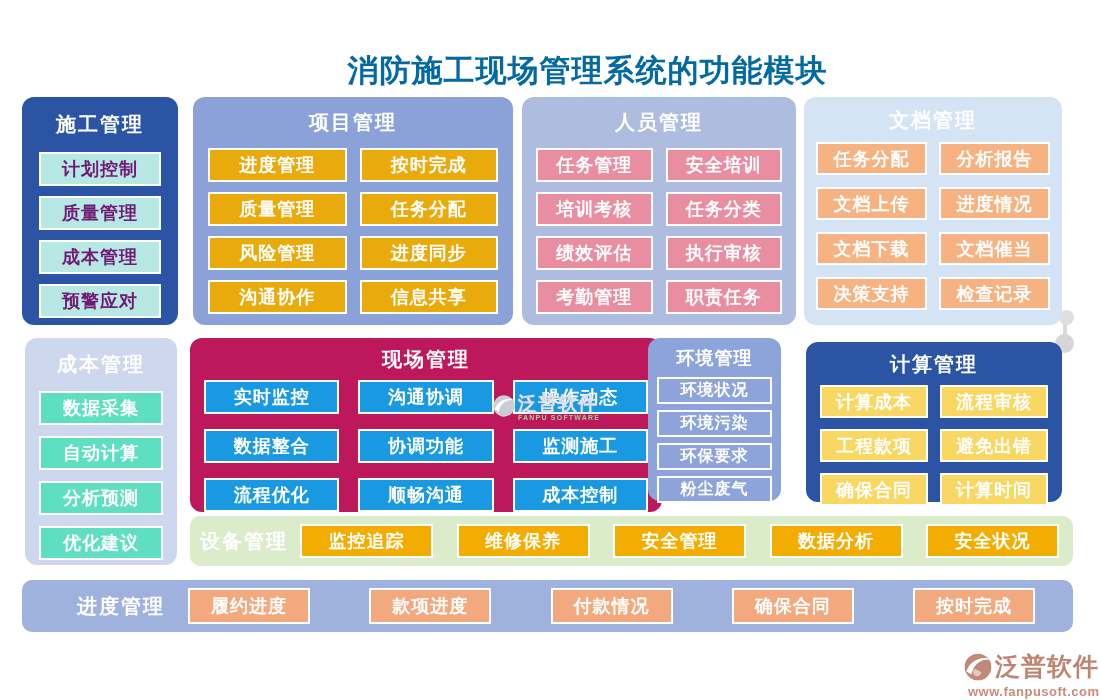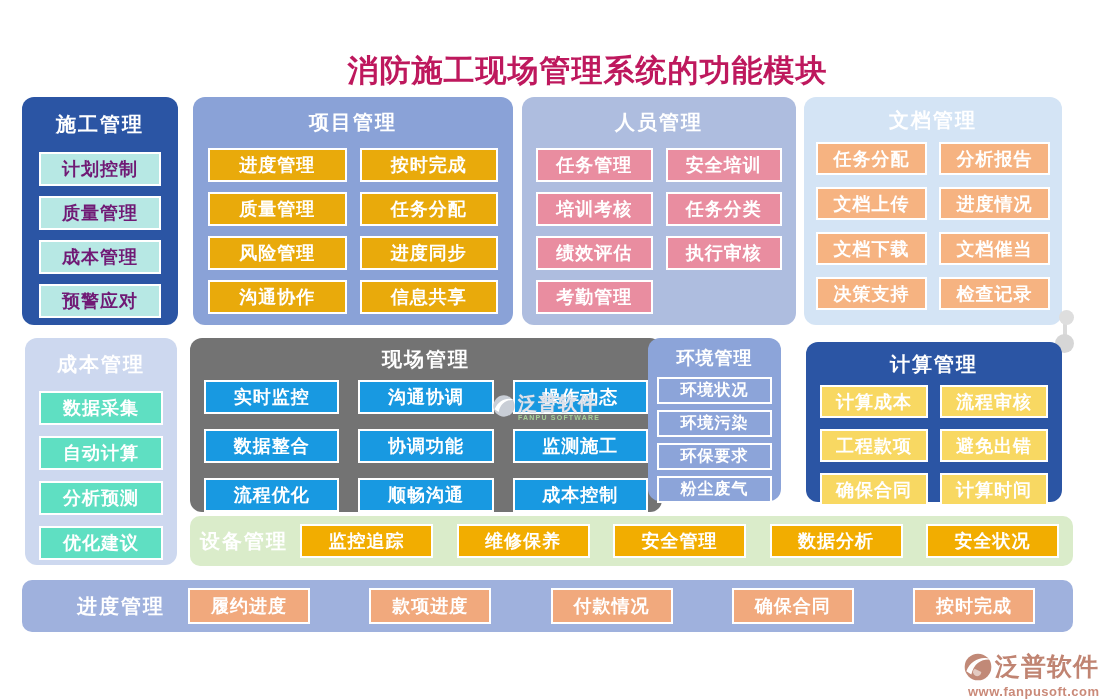--- a/index.html
+++ b/index.html
@@ -1,19 +1,19 @@
 <!DOCTYPE html>
 <html><head>
 <meta charset="utf-8">
 <style>
   html,body{margin:0;padding:0;background:#fff;}
   #canvas{position:relative;width:1100px;height:700px;background:#ffffff;overflow:hidden;
           font-family:"Liberation Sans","DejaVu Sans",sans-serif;}
   .main-title{position:absolute;top:50px;left:75px;right:0;text-align:center;
-              font-size:31px;font-weight:bold;color:#be185d;letter-spacing:1px;}
+              font-size:31px;font-weight:bold;color:#0369a1;letter-spacing:1px;}
   .panel{position:absolute;border-radius:12px;box-sizing:border-box;}
   .panel-title{text-align:center;color:#ffffff;font-weight:bold;font-size:20px;letter-spacing:2px;}
   .btn{box-sizing:border-box;border:2px solid #ffffff;display:flex;align-items:center;
        justify-content:center;font-weight:bold;font-size:18px;color:#ffffff;
        letter-spacing:1px;white-space:nowrap;}
   .grid2{display:grid;grid-template-columns:1fr 1fr;}
   .grid3{display:grid;grid-template-columns:1fr 1fr 1fr;}
 
   
   .pA{left:22px;top:97px;width:156px;height:228px;background:#2b55a4;padding:14px 17px 0;}
@@ -32,21 +32,21 @@
   
   .pD{left:804px;top:97px;width:258px;height:228px;background:#d4e4f5;padding:10px 12px 8px;}
   .pD .panel-title{margin-bottom:8px;}
   .pD .grid2{column-gap:12px;row-gap:12px;}
   .pD .btn{height:33px;background:#f6b381;}
   
   .pE{left:25px;top:338px;width:152px;height:227px;background:#cdd8ef;padding:13px 14px 0;}
   .pE .panel-title{margin-bottom:13px;}
   .pE .btn{height:34px;margin-bottom:11px;background:#5fdfc2;}
   
-  .pF{left:190px;top:338px;width:472px;height:174px;background:#737373;padding:8px 14px 0;}
+  .pF{left:190px;top:338px;width:472px;height:174px;background:#be185d;padding:8px 14px 0;}
   .pF .panel-title{margin-bottom:7px;}
   .pF .grid3{column-gap:19px;row-gap:15px;}
   .pF .btn{height:34px;background:#1899e1;}
   
   .pG{left:648px;top:338px;width:133px;height:163px;background:#8ca4d9;padding:8px 9px 0;}
   .pG .panel-title{font-size:18px;margin-bottom:7px;letter-spacing:1px;}
   .pG .btn{height:27px;margin-bottom:6px;background:transparent;font-size:16px;}
   
   .pH{left:806px;top:342px;width:256px;height:160px;background:#2b55a4;padding:9px 14px 0;}
   .pH .panel-title{margin-bottom:7px;}
@@ -115,20 +115,21 @@
   <div class="panel pC">
     <div class="panel-title">人员管理</div>
     <div class="grid2">
       <div class="btn">任务管理</div>
       <div class="btn">安全培训</div>
       <div class="btn">培训考核</div>
       <div class="btn">任务分类</div>
       <div class="btn">绩效评估</div>
       <div class="btn">执行审核</div>
       <div class="btn">考勤管理</div>
+      <div class="btn">职责任务</div>
     </div>
   </div>
 
   <div class="panel pD">
     <div class="panel-title">文档管理</div>
     <div class="grid2">
       <div class="btn">任务分配</div>
       <div class="btn">分析报告</div>
       <div class="btn">文档上传</div>
       <div class="btn">进度情况</div>

